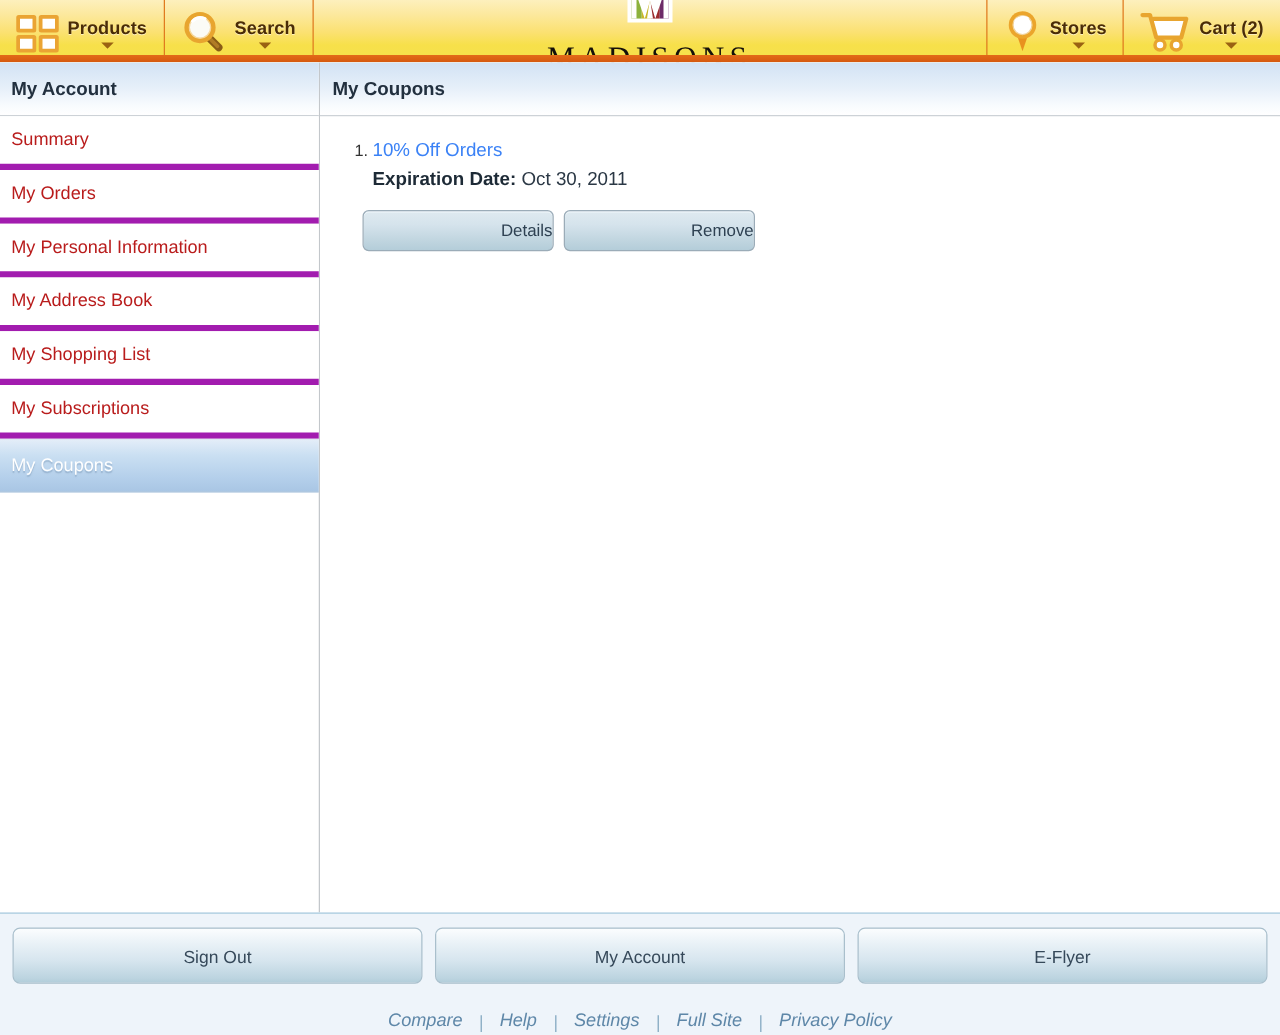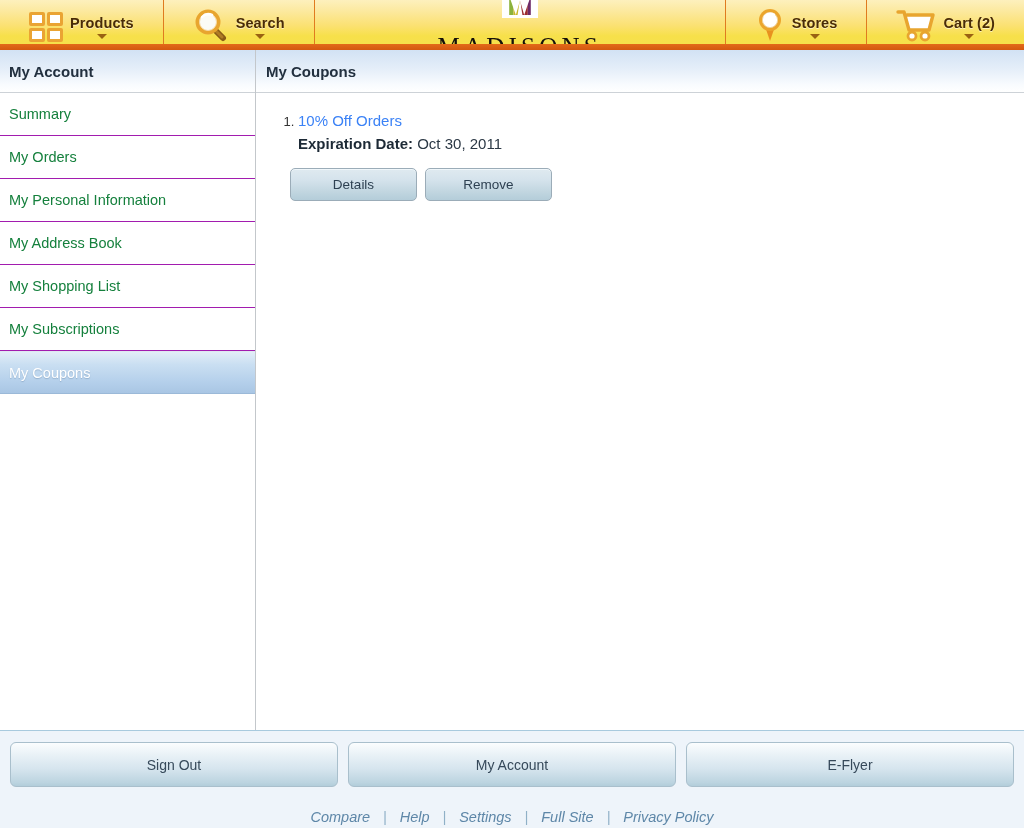--- a/index.html
+++ b/index.html
@@ -34,21 +34,21 @@
     background: linear-gradient(to bottom, #e36a18 0%, #d4580f 100%);
   }
 
   .hdr-cell {
     position: relative;
     height: 54px;
     display: flex;
     align-items: center;
     justify-content: center;
     gap: 7px;
-    padding: 0 29px;
+    padding: 0 13px;
     cursor: pointer;
   }
   .hdr-div {
     width: 1px;
     height: 44px;
     background: #e07b1f;
     flex: 0 0 1px;
   }
   .hdr-label {
     font-size: 14.5px;
@@ -136,22 +136,22 @@
     color: #22303f;
     background: linear-gradient(to bottom, #d2e2f4 0%, #e6eff9 48%, #f8fbfe 82%, #ffffff 100%);
     border-bottom: 1px solid #cdd2d7;
   }
   .nav-item {
     height: 43px;
     display: flex;
     align-items: center;
     padding: 0 0 0 9px;
     font-size: 14.5px;
-    color: #15803d;
-    border-bottom: 1px solid #a21caf;
+    color: #b91c1c;
+    border-bottom: 5px solid #a21caf;
     background: #ffffff;
     cursor: pointer;
   }
   .nav-item.selected {
     color: #ffffff;
     background: linear-gradient(to bottom, #e3edf8 0%, #cadff2 30%, #b5d0eb 72%, #a9c6e4 100%);
     border-bottom: 1px solid #9bb9d8;
     border-top: 1px solid #dfe8f2;
     text-shadow: 0 1px 1px rgba(120,150,180,.55);
   }
@@ -186,30 +186,31 @@
   .coupon-exp b { color: #1d2a36; }
   .coupon-btns {
     margin-top: 12px;
     margin-left: -8px;
     display: flex;
     gap: 8px;
   }
 
   
   .btn-sm {
-    width: 127px;
+    width: 153px;
     height: 33px;
     border: 1px solid #9bacb8;
     border-radius: 5px;
     background: linear-gradient(to bottom, #dfeaf0 0%, #d5e3ec 35%, #c3d7e1 70%, #b4cdd9 100%);
     font-family: "Liberation Sans", sans-serif;
     font-size: 13.5px;
     color: #2e4152;
     cursor: pointer;
     box-shadow: inset 0 1px 0 #f0f7fb;
+    text-align: right;
   }
 
   
   #footer {
     position: relative;
     width: 1024px;
     height: 122px;
     background: #eef4fa;
     border-top: 1px solid #a8cade;
   }

